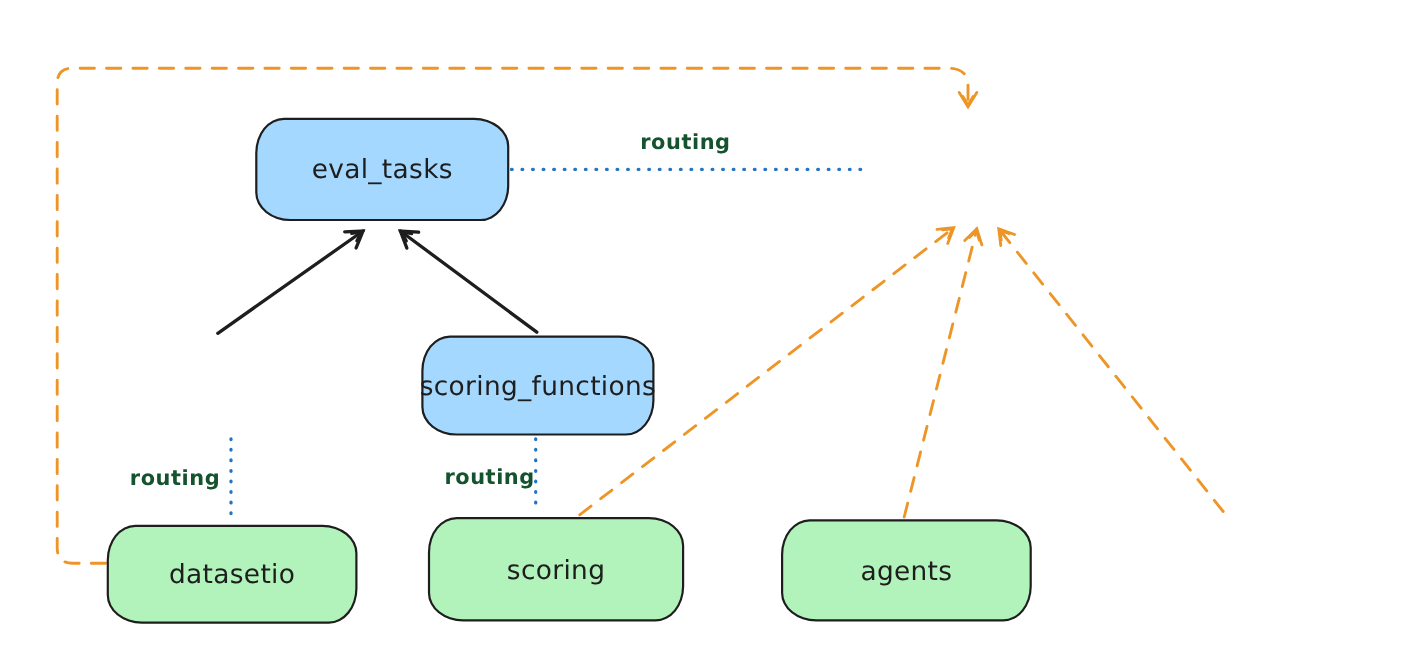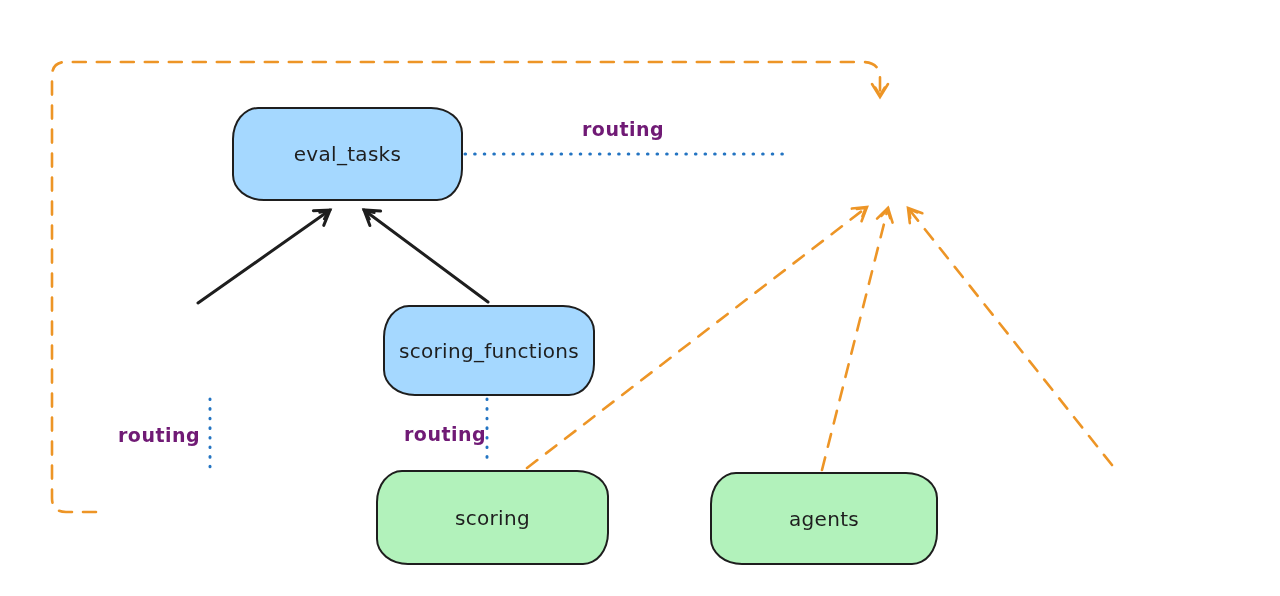--- a/index.html
+++ b/index.html
@@ -39,30 +39,30 @@
     stroke-linecap: round;
     fill: none;
   }
   .node {
     position: absolute;
     display: flex;
     align-items: center;
     justify-content: center;
     border: 2.6px solid #1e1e1e;
     border-radius: 26px 32px 26px 32px / 32px 26px 32px 26px;
-    font-size: 20px;
+    font-size: 24px;
     color: #1e1e1e;
     letter-spacing: 0.3px;
     box-sizing: border-box;
   }
   .node.blue  { background: #a5d8ff; }
   .node.green { background: #b2f2bb; }
   .edge-label {
     position: absolute;
-    color: #701a75;
+    color: #14532d;
     font-size: 19px;
     font-weight: 600;
     letter-spacing: 0.5px;
   }
 </style>
 </head>
 <body>
 
 <div class="stage">
 
@@ -94,22 +94,25 @@
   <div class="node blue" style="left:232px; top:107px; width:231px; height:94px;">
     <span>eval_tasks</span>
   </div>
 
 
 
   <div class="node blue" style="left:383px; top:305px; width:212px; height:91px;">
     <span>scoring_functions</span>
   </div>
 
+  <div class="node green" style="left:97px; top:477px; width:228px; height:90px;">
+    <span>datasetio</span>
+  </div>
 
-  <div class="node green" style="left:376px; top:470px; width:233px; height:95px;">
+  <div class="node green" style="left:389px; top:470px; width:233px; height:95px;">
     <span>scoring</span>
   </div>
 
   <div class="node green" style="left:710px; top:472px; width:228px; height:93px;">
     <span>agents</span>
   </div>
 
 
   <div class="edge-label" style="left:582px; top:118px;">routing</div>
   <div class="edge-label" style="left:118px; top:424px;">routing</div>

